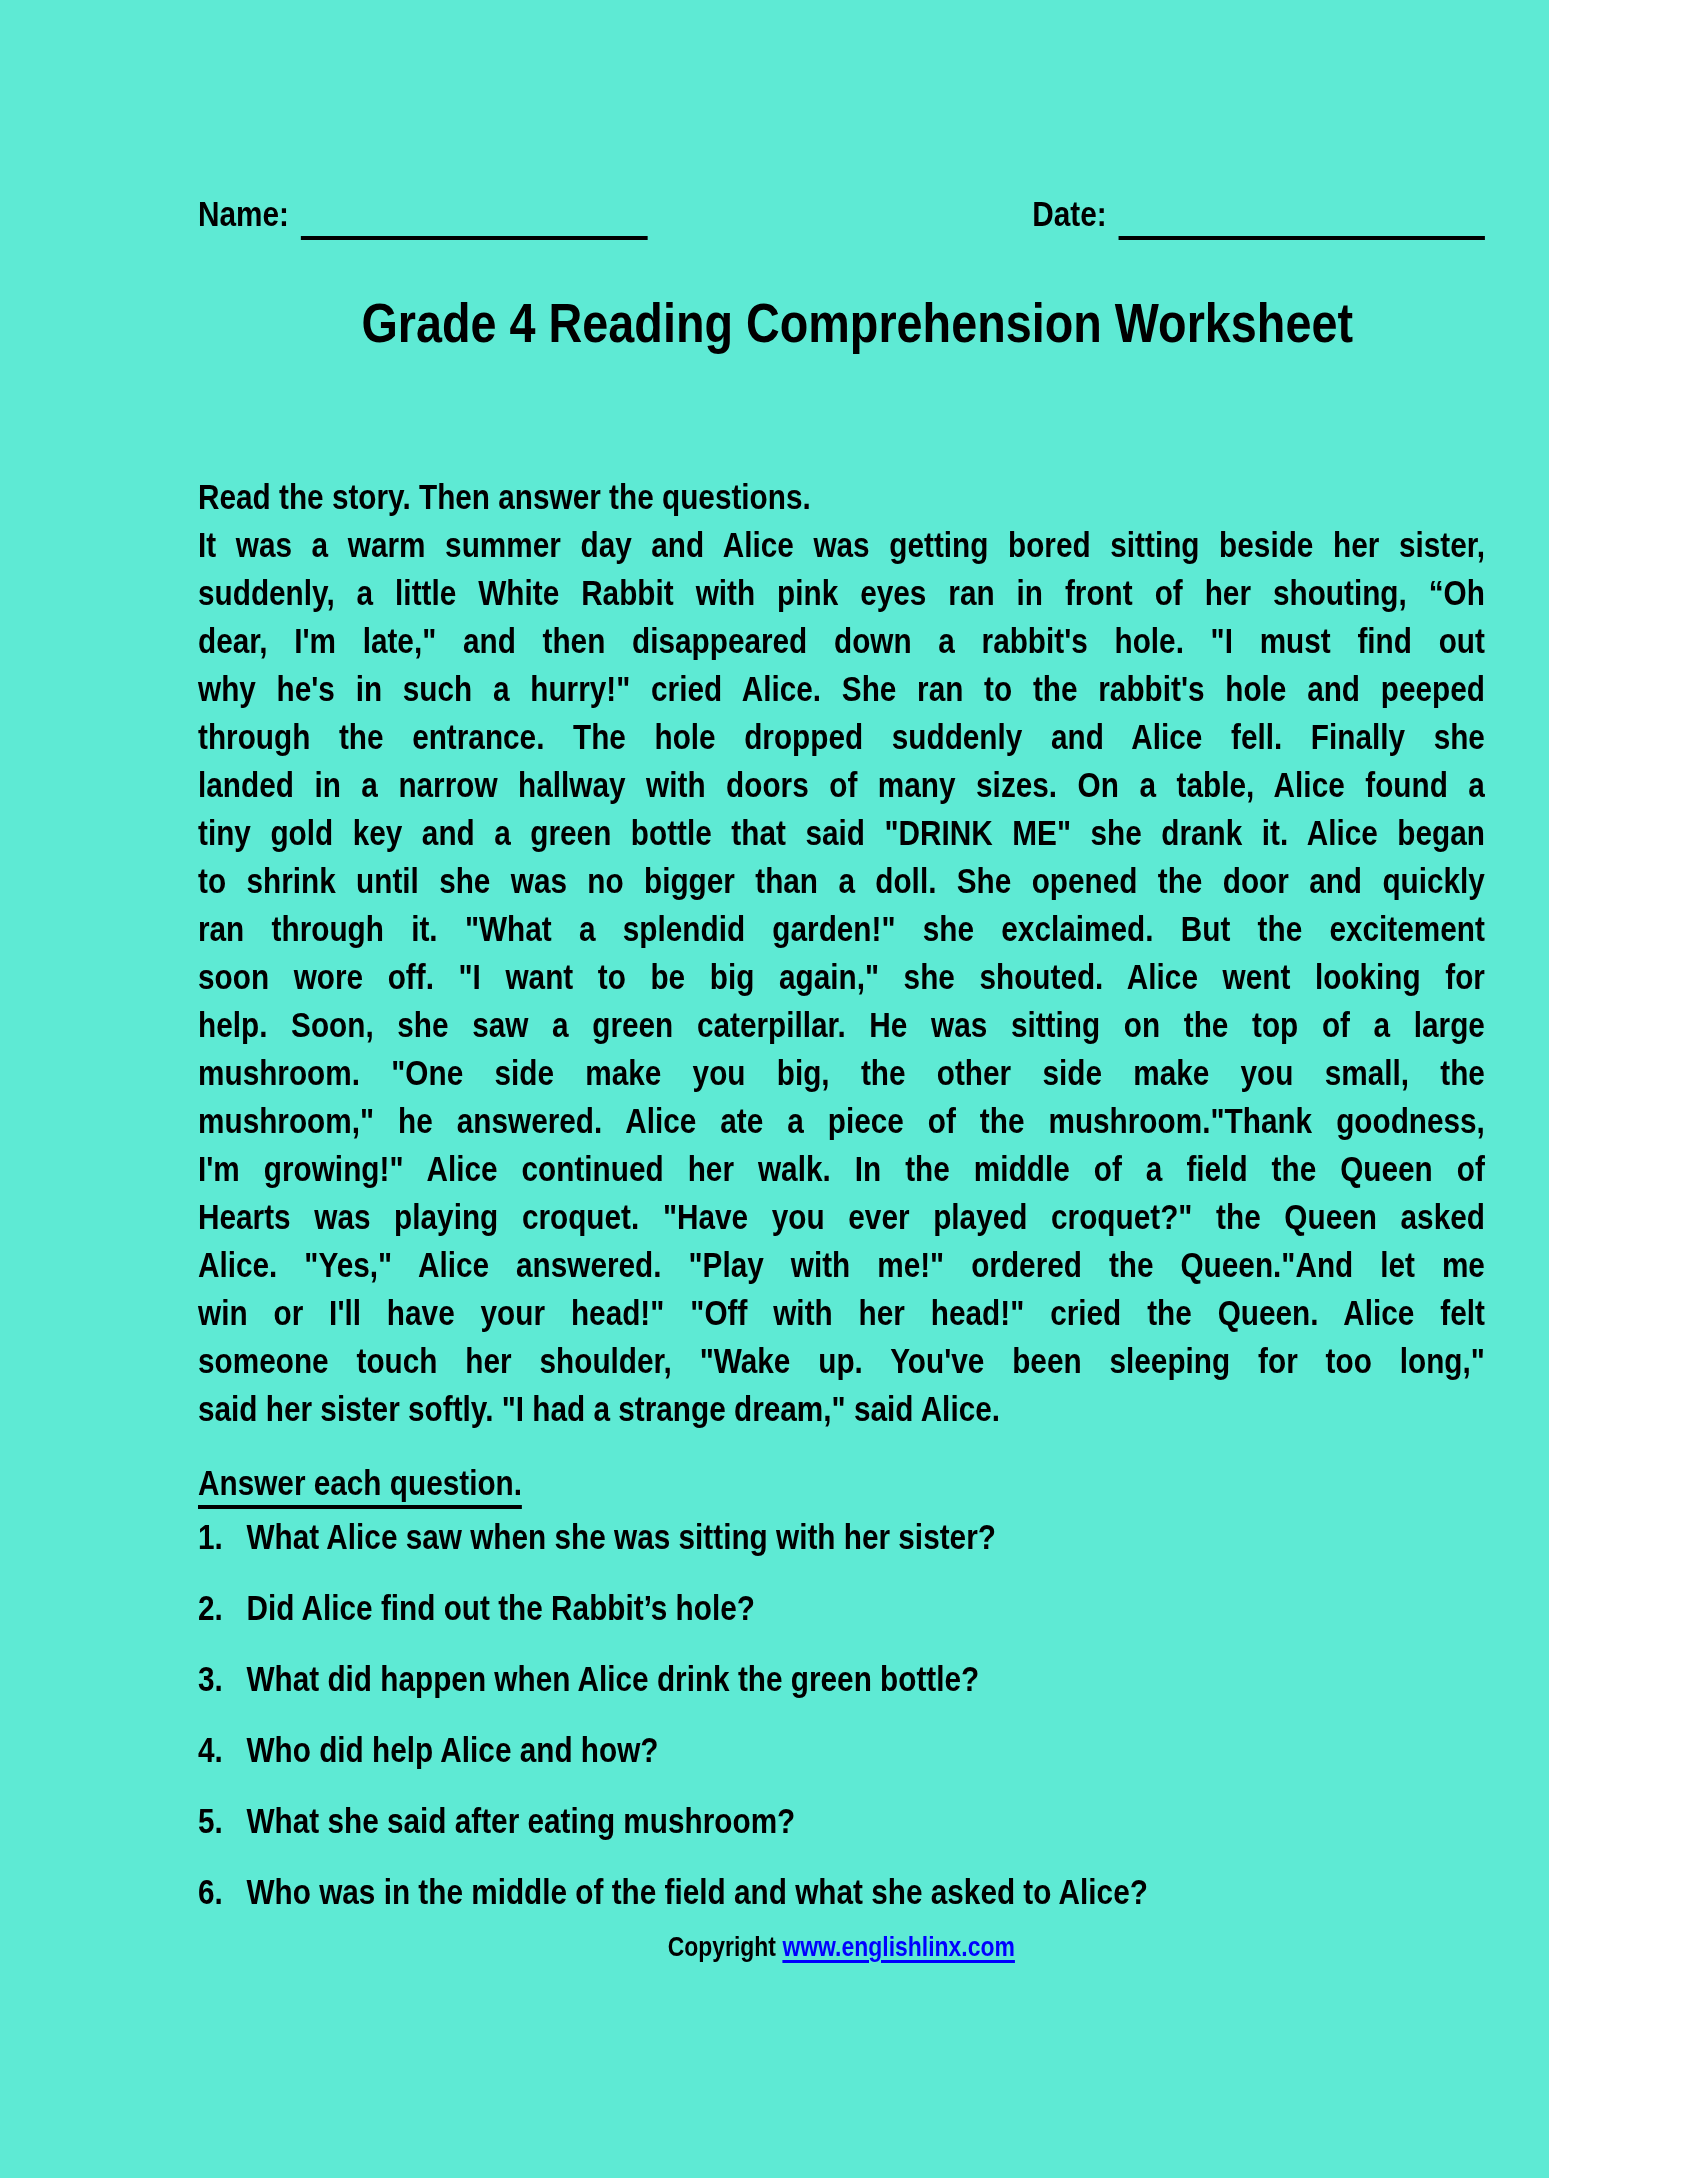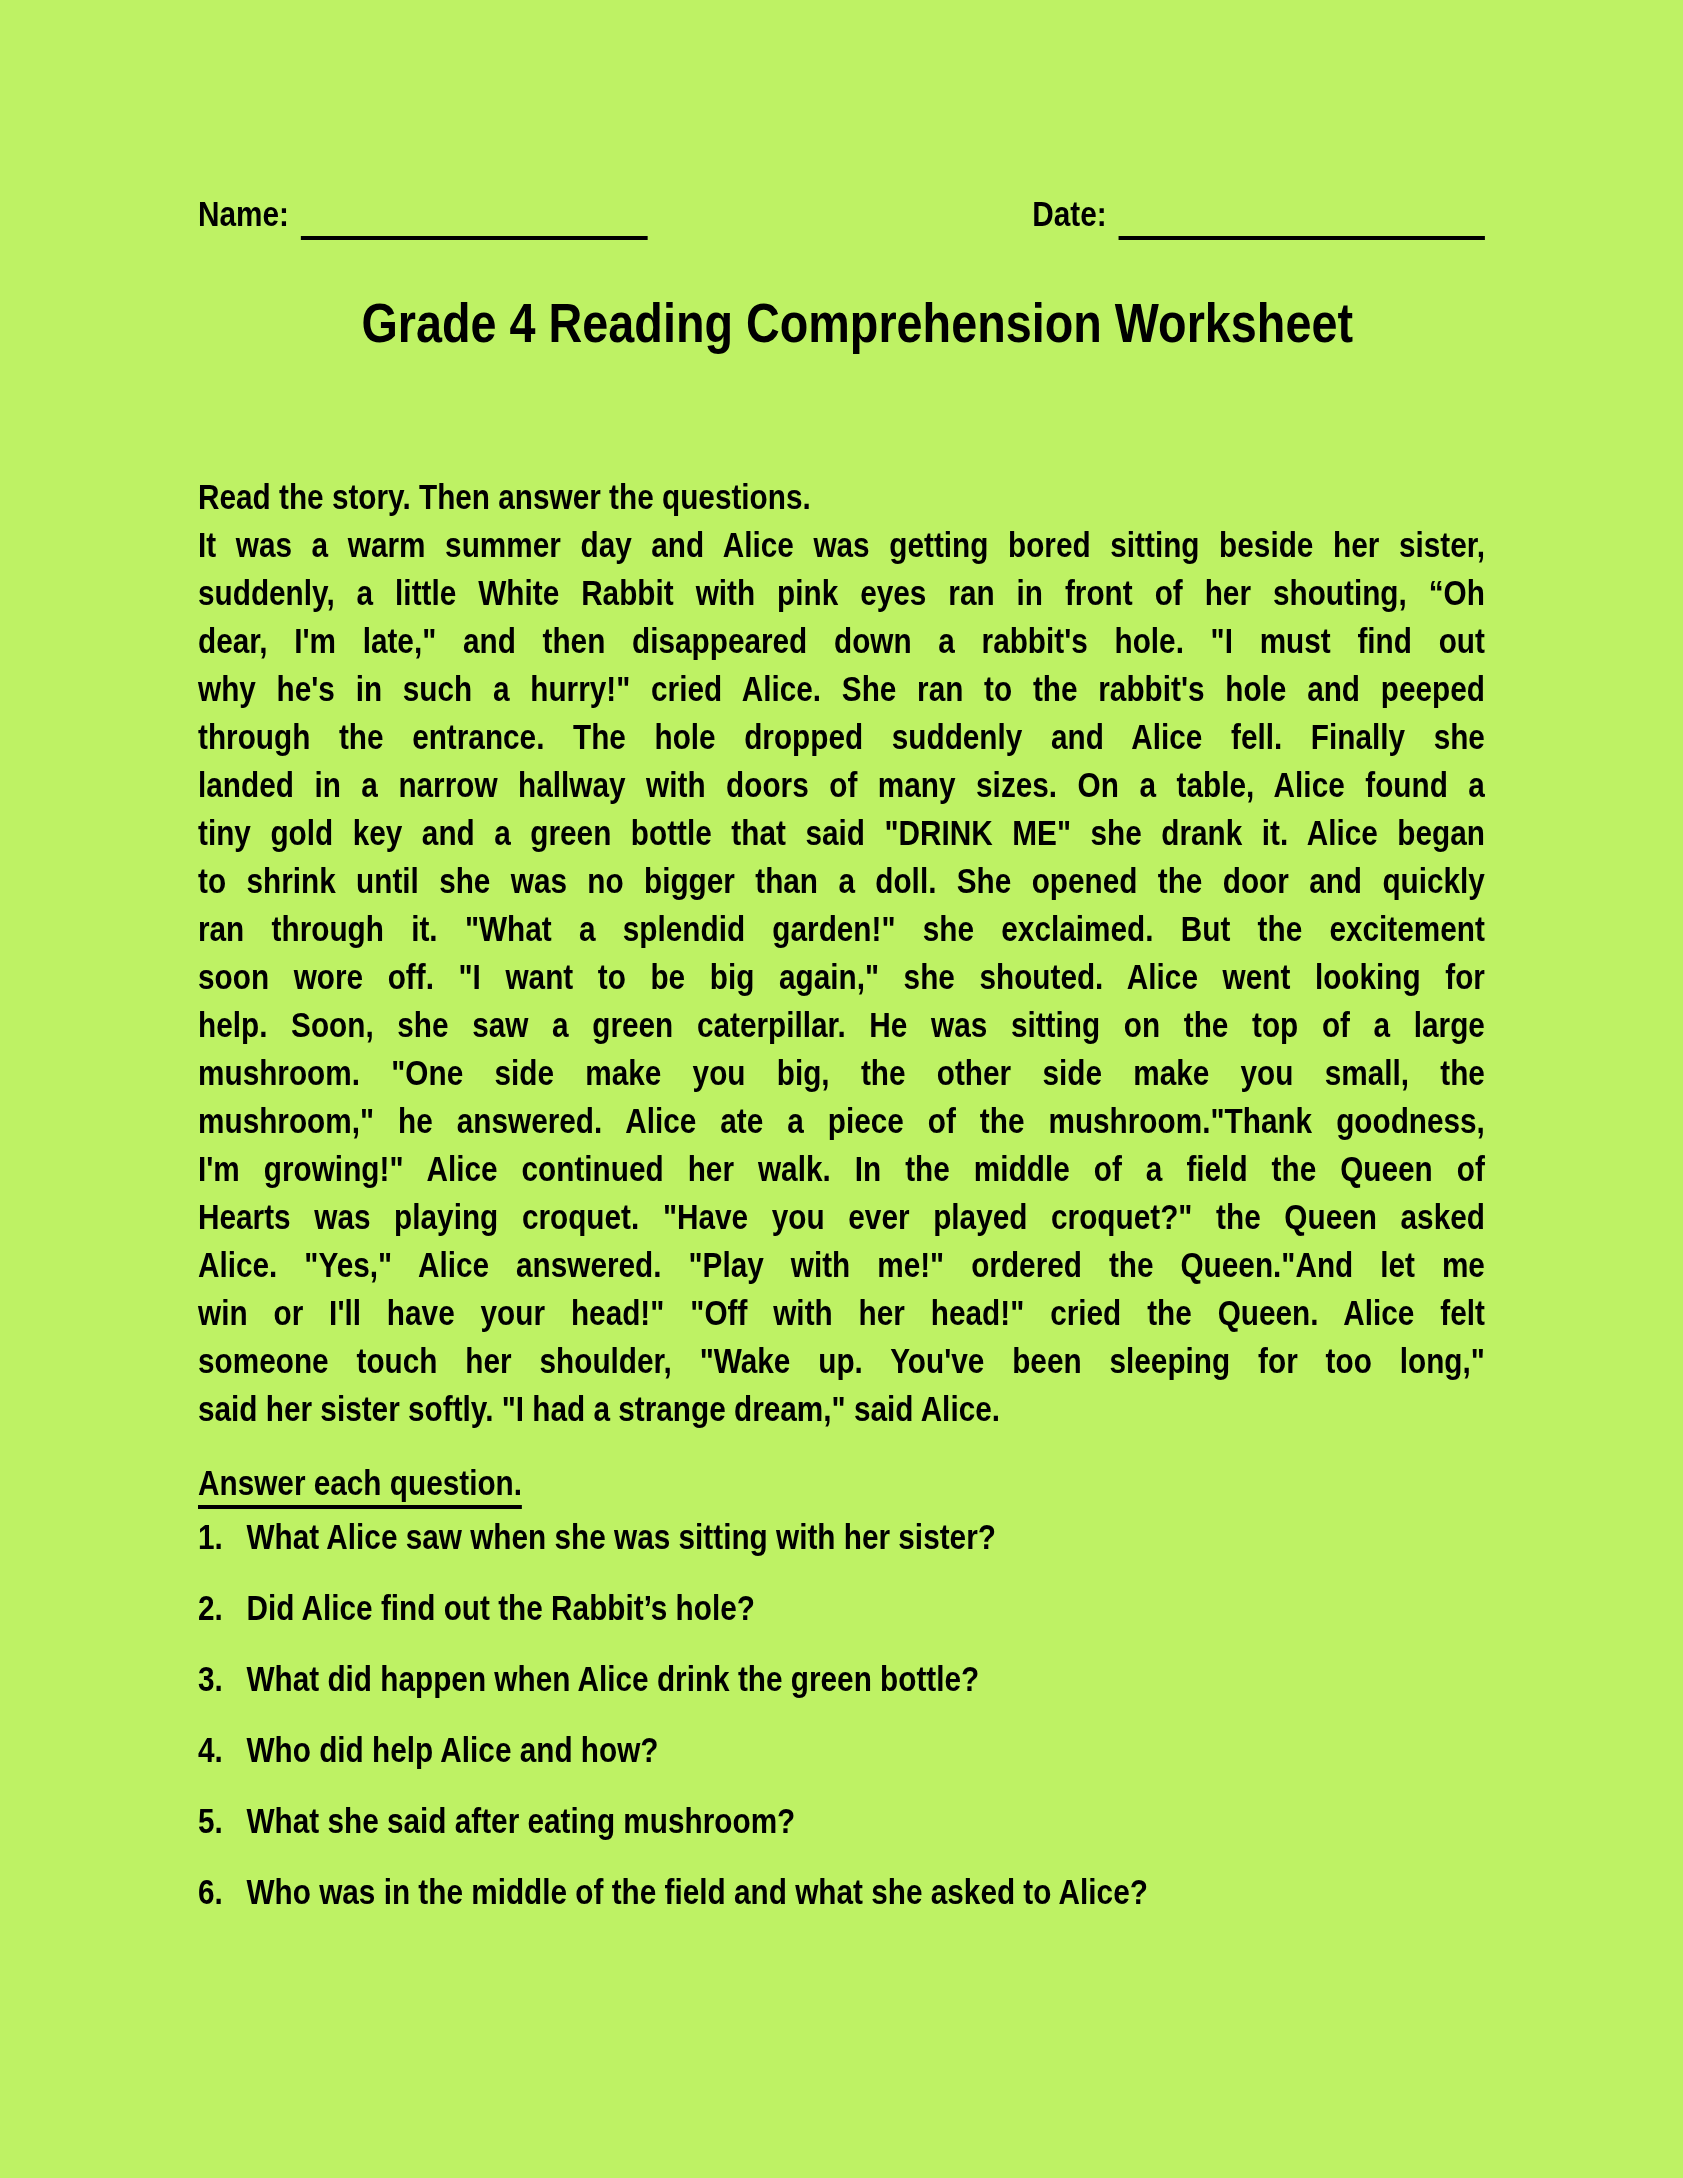--- a/index.html
+++ b/index.html
@@ -1,20 +1,20 @@
 <!DOCTYPE html>
 <html style="--link-color: #0000ff;"><head>
 <meta charset="utf-8">
 <style>
   html, body { margin: 0; padding: 0; background: #ffffff; }
   .page {
     position: relative;
-    width: 1683px;
+    width: 1549px;
     height: 2178px;
-    background: #bef264;
+    background: #5eead4;
     color: #000000;
     font-family: "Liberation Sans", "DejaVu Sans", sans-serif;
     font-weight: 700;
     overflow: hidden;
   }
   
   .condense-l { transform: scaleX(0.85); transform-origin: 0 0; }
   .condense-c { display: inline-block; transform: scaleX(0.85); transform-origin: 50% 0; }
 
   
@@ -183,15 +183,21 @@
         <span class="q-num">5.</span>
         <span class="q-text">What she said after eating mushroom?</span>
       </li>
 
       <li class="question">
         <span class="q-num">6.</span>
         <span class="q-text">Who was in the middle of the field and what she asked to Alice?</span>
       </li>
     </ol>
 
+  <div class="footer">
+    <span class="condense-c">
+      <span>Copyright</span>
+      <a href="#" class="footer-link">www.englishlinx.com</a>
+    </span>
+  </div>
 
 </div>
 
 
 </body></html>

